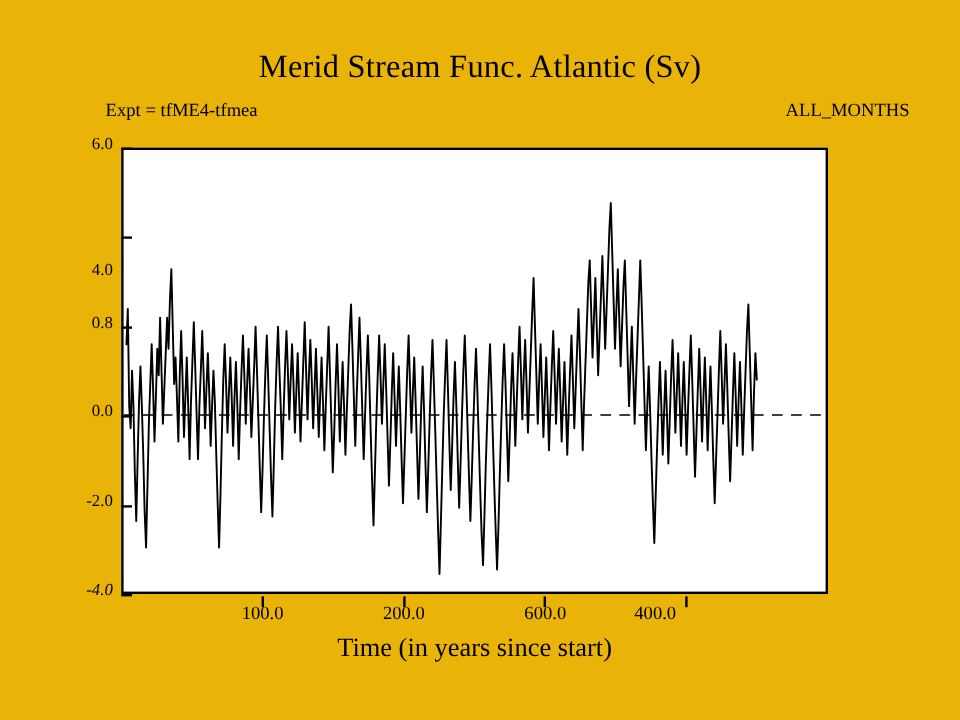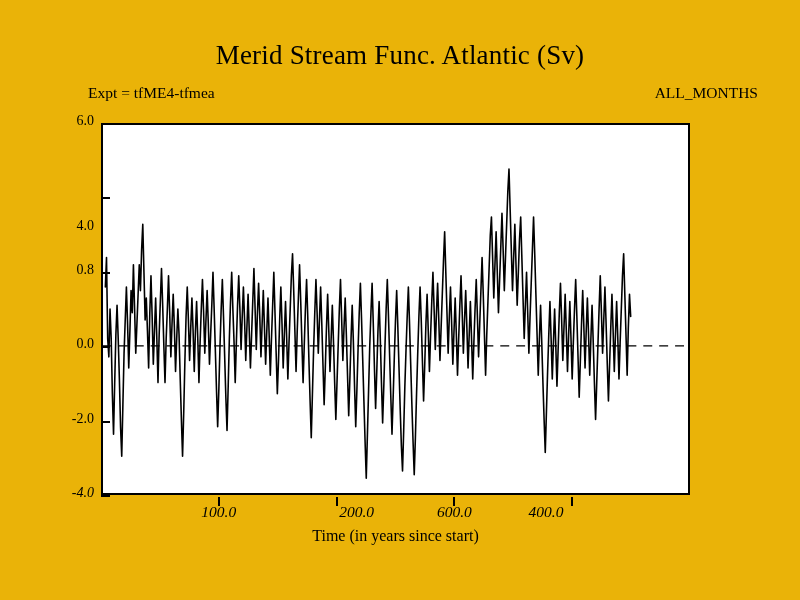--- a/index.html
+++ b/index.html
@@ -86,21 +86,20 @@
     width: 9px;
     height: 0;
     border-top: 2px solid #000;
   }
   #xtick-wrap {
     position: absolute;
     left: 101px;
     top: 497px;
     width: 589px;
     height: 30px;
-    font-style: italic;
   }
   .xtick-label {
     position: absolute;
     transform: translateX(-50%);
     top: 6px;
     font-size: 15.5px;
     font-family: "Liberation Serif", serif;
     white-space: nowrap;
   }
   .xtick-mark {
@@ -110,21 +109,21 @@
     height: 9px;
     border-left: 2px solid #000;
     transform: translateX(-1px);
   }
   #xlabel {
     position: absolute;
     left: 101px;
     top: 527px;
     width: 589px;
     text-align: center;
-    font-size: 16px;
+    font-size: 22px;
     font-family: "Liberation Serif", serif;
   }
 </style>
 </head>
 <body>
 
 <div id="page">
 
   <div id="chart-title">Merid Stream Func. Atlantic (Sv)</div>
 
@@ -146,21 +145,21 @@
     <svg id="series-svg" viewBox="0 0 589 372" preserveAspectRatio="none">
       <line id="zero-line" x1="0" y1="223.2" x2="589" y2="223.2" stroke="#000" stroke-width="1.2" stroke-dasharray="9,7"></line>
       <polyline id="data-line" fill="none" stroke="#000000" stroke-width="1.6" stroke-linejoin="round" stroke-linecap="round" points="2.36,163.68 3.53,133.92 4.71,215.76 5.89,234.36 7.07,186.00 8.25,215.76 9.42,271.56 10.60,312.48 11.78,260.40 12.96,212.04 14.14,182.28 15.31,215.76 16.49,256.68 17.67,305.04 18.85,334.80 20.03,282.72 21.20,230.64 22.38,197.16 23.56,163.68 24.74,200.88 25.92,245.52 27.09,208.32 28.27,167.40 29.45,189.72 30.63,141.36 31.81,186.00 32.98,230.64 34.16,200.88 35.34,171.12 36.52,141.36 37.70,167.40 38.87,126.48 40.05,100.44 41.23,148.80 42.41,197.16 43.59,174.84 44.76,208.32 45.94,245.52 47.12,189.72 48.30,152.52 49.48,193.44 50.65,241.80 51.83,208.32 53.01,174.84 54.19,215.76 55.37,260.40 56.54,212.04 57.72,178.56 58.90,145.08 60.08,182.28 61.26,223.20 62.43,260.40 63.61,215.76 64.79,186.00 65.97,152.52 67.15,189.72 68.32,234.36 69.50,200.88 70.68,171.12 71.86,204.60 73.04,249.24 74.21,215.76 75.39,186.00 76.57,212.04 77.75,256.68 78.93,297.60 80.10,334.80 81.28,290.16 82.46,238.08 83.64,193.44 84.82,163.68 85.99,197.16 87.17,238.08 88.35,204.60 89.53,174.84 90.71,208.32 91.88,249.24 93.06,208.32 94.24,178.56 95.42,215.76 96.60,260.40 97.77,219.48 98.95,186.00 100.13,156.24 101.31,189.72 102.49,230.64 103.66,197.16 104.84,167.40 106.02,200.88 107.20,241.80 108.38,212.04 109.55,182.28 110.73,148.80 111.91,186.00 113.09,226.92 114.27,267.84 115.44,305.04 116.62,267.84 117.80,223.20 118.98,186.00 120.16,156.24 121.33,193.44 122.51,234.36 123.69,275.28 124.87,308.76 126.05,264.12 127.22,215.76 128.40,178.56 129.58,148.80 130.76,186.00 131.94,219.48 133.11,260.40 134.29,219.48 135.47,182.28 136.65,152.52 137.83,186.00 139.00,226.92 140.18,193.44 141.36,163.68 142.54,197.16 143.72,238.08 144.89,204.60 146.07,171.12 147.25,208.32 148.43,245.52 149.61,212.04 150.78,178.56 151.96,145.08 153.14,186.00 154.32,226.92 155.50,189.72 156.67,159.96 157.85,193.44 159.03,234.36 160.21,200.88 161.39,167.40 162.56,204.60 163.74,241.80 164.92,208.32 166.10,174.84 167.28,212.04 168.45,252.96 169.63,215.76 170.81,182.28 171.99,148.80 173.17,189.72 174.34,230.64 175.52,271.56 176.70,238.08 177.88,197.16 179.06,163.68 180.23,200.88 181.41,245.52 182.59,212.04 183.77,178.56 184.95,215.76 186.12,256.68 187.30,219.48 188.48,186.00 189.66,152.52 190.84,130.20 192.01,167.40 193.19,208.32 194.37,249.24 195.55,208.32 196.73,174.84 197.90,141.36 199.08,178.56 200.26,219.48 201.44,260.40 202.62,223.20 203.79,186.00 204.97,156.24 206.15,193.44 207.33,238.08 208.51,279.00 209.68,316.20 210.86,271.56 212.04,226.92 213.22,189.72 214.40,156.24 215.57,189.72 216.75,230.64 217.93,197.16 219.11,163.68 220.29,200.88 221.46,241.80 222.64,282.72 223.82,245.52 225.00,204.60 226.18,171.12 227.35,208.32 228.53,249.24 229.71,215.76 230.89,182.28 232.07,219.48 233.24,260.40 234.42,297.60 235.60,260.40 236.78,223.20 237.96,186.00 239.13,156.24 240.31,197.16 241.49,238.08 242.67,204.60 243.85,174.84 245.02,212.04 246.20,252.96 247.38,293.88 248.56,256.68 249.74,215.76 250.91,182.28 252.09,219.48 253.27,264.12 254.45,305.04 255.63,267.84 256.80,226.92 257.98,189.72 259.16,159.96 260.34,197.16 261.52,238.08 262.69,279.00 263.87,319.92 265.05,357.12 266.23,312.48 267.41,267.84 268.58,223.20 269.76,189.72 270.94,159.96 272.12,200.88 273.30,245.52 274.47,286.44 275.65,249.24 276.83,208.32 278.01,178.56 279.19,215.76 280.36,260.40 281.54,301.32 282.72,264.12 283.90,223.20 285.08,186.00 286.25,156.24 287.43,193.44 288.61,234.36 289.79,275.28 290.97,312.48 292.14,275.28 293.32,234.36 294.50,197.16 295.68,167.40 296.86,204.60 298.03,245.52 299.21,286.44 300.39,323.64 301.57,349.68 302.75,308.76 303.92,264.12 305.10,226.92 306.28,193.44 307.46,163.68 308.64,200.88 309.81,241.80 310.99,282.72 312.17,319.92 313.35,353.40 314.53,316.20 315.70,271.56 316.88,230.64 318.06,193.44 319.24,163.68 320.42,197.16 321.59,238.08 322.77,279.00 323.95,241.80 325.13,200.88 326.31,171.12 327.48,208.32 328.66,249.24 329.84,212.04 331.02,178.56 332.20,148.80 333.37,186.00 334.55,226.92 335.73,189.72 336.91,159.96 338.09,197.16 339.26,238.08 340.44,204.60 341.62,171.12 342.80,137.64 343.98,107.88 345.15,148.80 346.33,189.72 347.51,230.64 348.69,193.44 349.87,163.68 351.04,200.88 352.22,241.80 353.40,208.32 354.58,174.84 355.76,212.04 356.93,252.96 358.11,215.76 359.29,182.28 360.47,152.52 361.65,189.72 362.82,230.64 364.00,197.16 365.18,167.40 366.36,204.60 367.54,245.52 368.71,212.04 369.89,178.56 371.07,215.76 372.25,256.68 373.43,219.48 374.60,186.00 375.78,156.24 376.96,193.44 378.14,234.36 379.32,200.88 380.49,167.40 381.67,133.92 382.85,171.12 384.03,212.04 385.21,252.96 386.38,212.04 387.56,178.56 388.74,145.08 389.92,111.60 391.10,93.00 392.27,133.92 393.45,174.84 394.63,141.36 395.81,107.88 396.99,148.80 398.16,189.72 399.34,156.24 400.52,122.76 401.70,89.28 402.88,126.48 404.05,167.40 405.23,133.92 406.41,100.44 407.59,66.96 408.77,44.64 409.94,85.56 411.12,126.48 412.30,167.40 413.48,133.92 414.66,100.44 415.83,141.36 417.01,182.28 418.19,148.80 419.37,115.32 420.55,93.00 421.72,133.92 422.90,174.84 424.08,215.76 425.26,182.28 426.44,148.80 427.61,189.72 428.79,230.64 429.97,193.44 431.15,159.96 432.33,126.48 433.50,93.00 434.68,130.20 435.86,171.12 437.04,212.04 438.22,252.96 439.39,215.76 440.57,182.28 441.75,219.48 442.93,260.40 444.11,297.60 445.28,331.08 446.46,290.16 447.64,249.24 448.82,212.04 450.00,178.56 451.17,215.76 452.35,256.68 453.53,219.48 454.71,186.00 455.89,223.20 457.06,264.12 458.24,226.92 459.42,189.72 460.60,159.96 461.78,197.16 462.95,238.08 464.13,204.60 465.31,171.12 466.49,208.32 467.67,249.24 468.84,212.04 470.02,178.56 471.20,215.76 472.38,256.68 473.56,219.48 474.73,186.00 475.91,156.24 477.09,193.44 478.27,234.36 479.45,275.28 480.62,238.08 481.80,200.88 482.98,167.40 484.16,204.60 485.34,245.52 486.51,208.32 487.69,174.84 488.87,212.04 490.05,252.96 491.23,215.76 492.40,182.28 493.58,219.48 494.76,260.40 495.94,297.60 497.12,260.40 498.29,223.20 499.47,186.00 500.65,152.52 501.83,189.72 503.01,230.64 504.18,197.16 505.36,163.68 506.54,200.88 507.72,241.80 508.90,279.00 510.07,241.80 511.25,204.60 512.43,171.12 513.61,208.32 514.79,249.24 515.96,212.04 517.14,178.56 518.32,215.76 519.50,256.68 520.68,219.48 521.85,186.00 523.03,152.52 524.21,130.20 525.39,171.12 526.57,212.04 527.74,252.96 528.92,204.60 530.10,171.12 531.28,193.44 532.46,NaN 533.63,NaN 534.81,NaN 535.99,NaN 537.17,NaN 538.35,NaN 539.52,NaN 540.70,NaN 541.88,NaN 543.06,NaN 544.24,NaN 545.41,NaN 546.59,NaN 547.77,NaN 548.95,NaN 550.13,NaN 551.30,NaN 552.48,NaN 553.66,NaN 554.84,NaN 556.02,NaN 557.19,NaN 558.37,NaN 559.55,NaN 560.73,NaN 561.91,NaN 563.08,NaN 564.26,NaN 565.44,NaN 566.62,NaN 567.80,NaN 568.97,NaN 570.15,NaN 571.33,NaN 572.51,NaN 573.69,NaN 574.86,NaN 576.04,NaN 577.22,NaN 578.40,NaN 579.58,NaN 580.75,NaN 581.93,NaN"></polyline>
     </svg>
   </div>
 
   <div id="xtick-wrap">
       <div class="xtick-mark" style="left: 117.8px;"></div>
       <div class="xtick-label" style="left: 117.8px;">100.0</div>
       <div class="xtick-mark" style="left: 235.6px;"></div>
-      <div class="xtick-label" style="left: 235.6px; margin-left: 20px;">200.0</div>
+      <div class="xtick-label" style="left: 235.6px;">200.0</div>
       <div class="xtick-mark" style="left: 353.4px;"></div>
       <div class="xtick-label" style="left: 353.4px;">600.0</div>
       <div class="xtick-mark" style="left: 471.2px;"></div>
       <div class="xtick-label" style="left: 445px;">400.0</div>
     </div>
 
   <div id="xlabel">Time (in years since start)</div>
 
 <div class="ytick-mark" style="top: 495px;"></div>
     <div class="ytick-mark" style="top: 420.6px;"></div>

